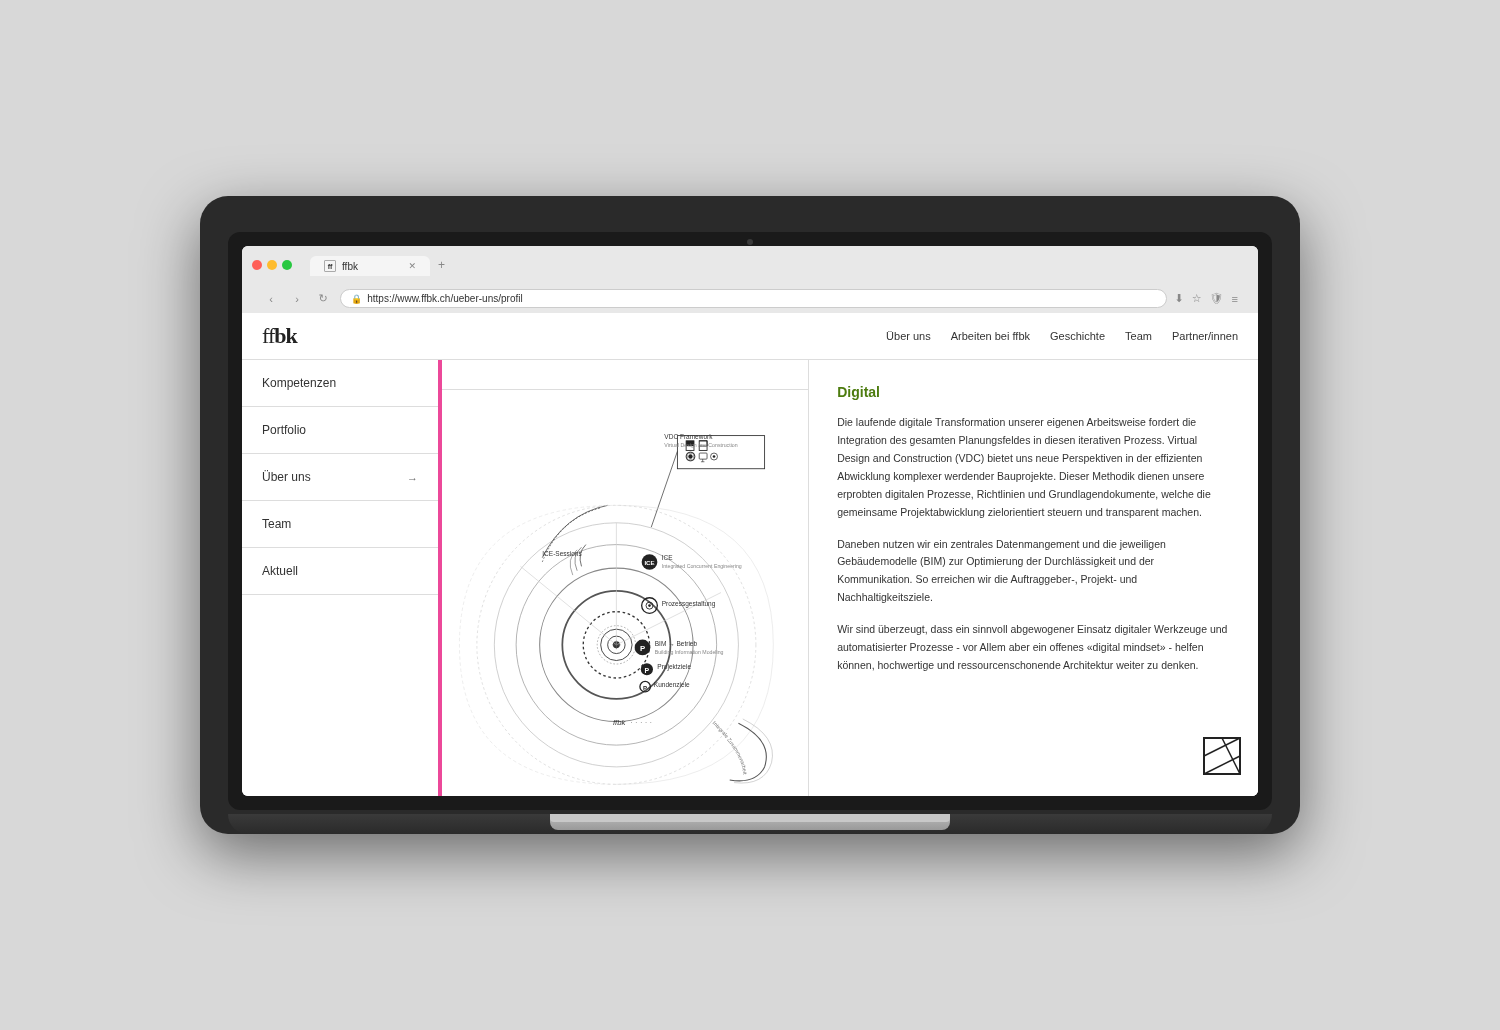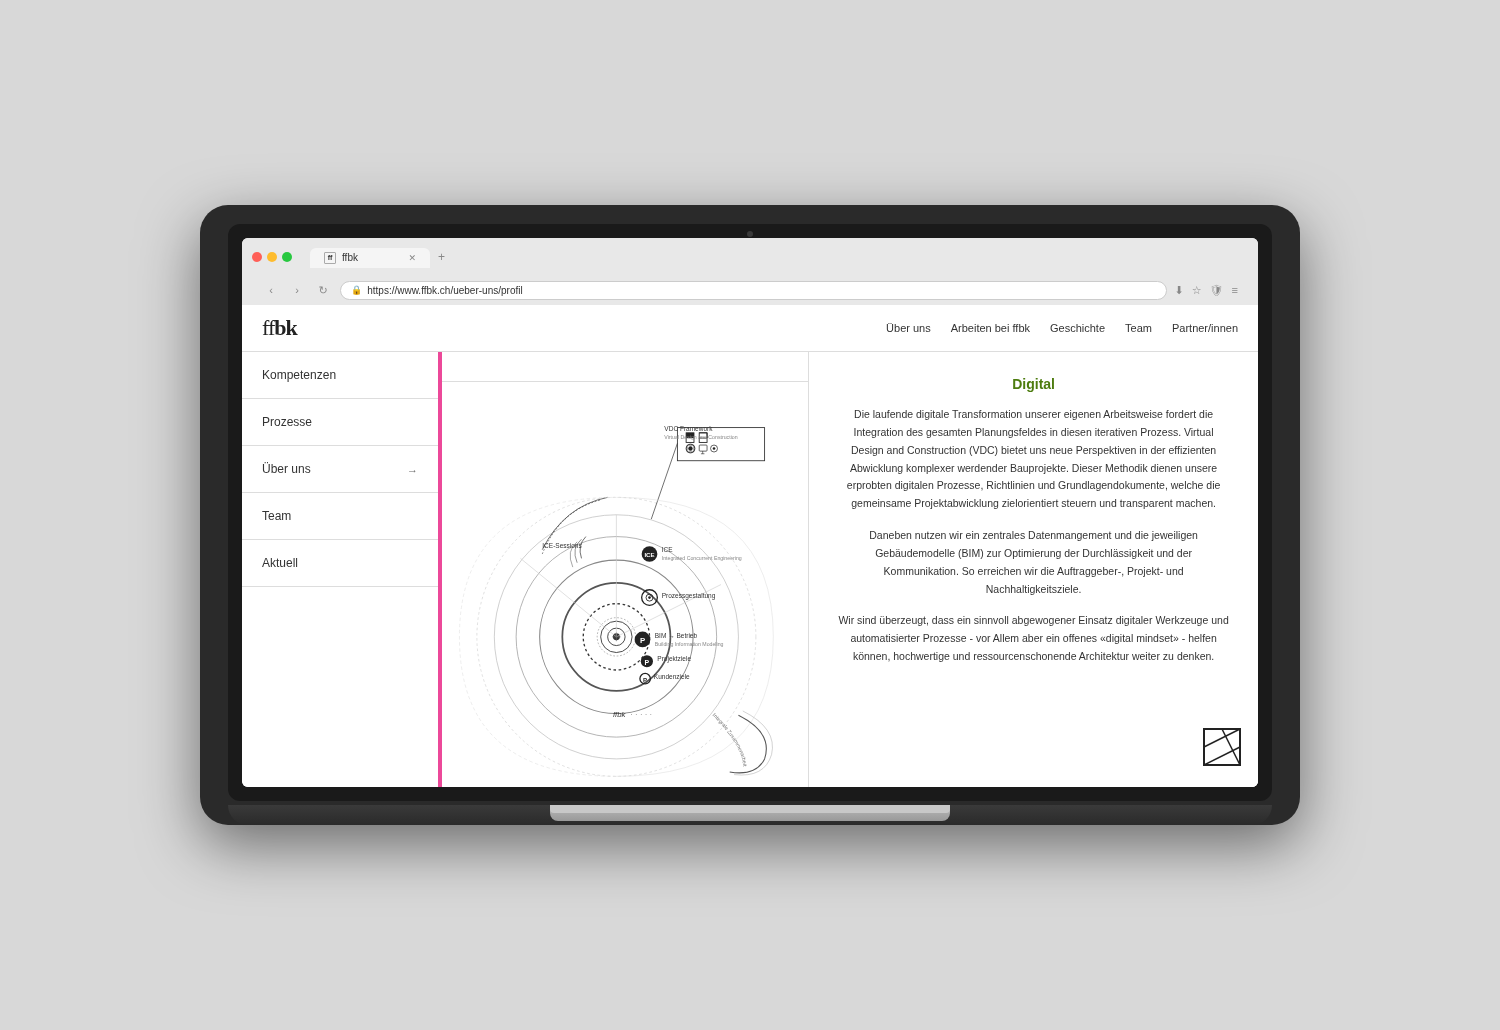--- a/index.html
+++ b/index.html
@@ -10,24 +10,23 @@
       justify-content: center;
       align-items: center;
       min-height: 100vh;
       font-family: 'Helvetica Neue', Helvetica, Arial, sans-serif;
     }
 
     .laptop-outer {
       width: 1100px;
       background: #2a2a2a;
       border-radius: 28px;
-      padding: 19px 28px 0 28px;
+      padding: 36px 28px 0 28px;
       box-shadow: 0 20px 60px rgba(0,0,0,0.5);
       position: relative;
-      text-align: center;
     }
 
     .laptop-screen-bezel {
       background: #1a1a1a;
       border-radius: 12px;
       padding: 14px;
       position: relative;
     }
 
     .camera-dot {
@@ -375,21 +374,21 @@
           </nav>
         </div>
 
         <div class="site-body">
 
           <div class="sidebar">
             <div class="sidebar-item">
               <span>Kompetenzen</span>
             </div>
             <div class="sidebar-item">
-              <span>Prozesse</span>
+              <span>Portfolio</span>
             </div>
             <div class="sidebar-item active">
               <span>Über uns</span>
               <span class="sidebar-arrow">→</span>
             </div>
             <div class="sidebar-item">
               <span>Team</span>
             </div>
             <div class="sidebar-item">
               <span>Aktuell</span>

